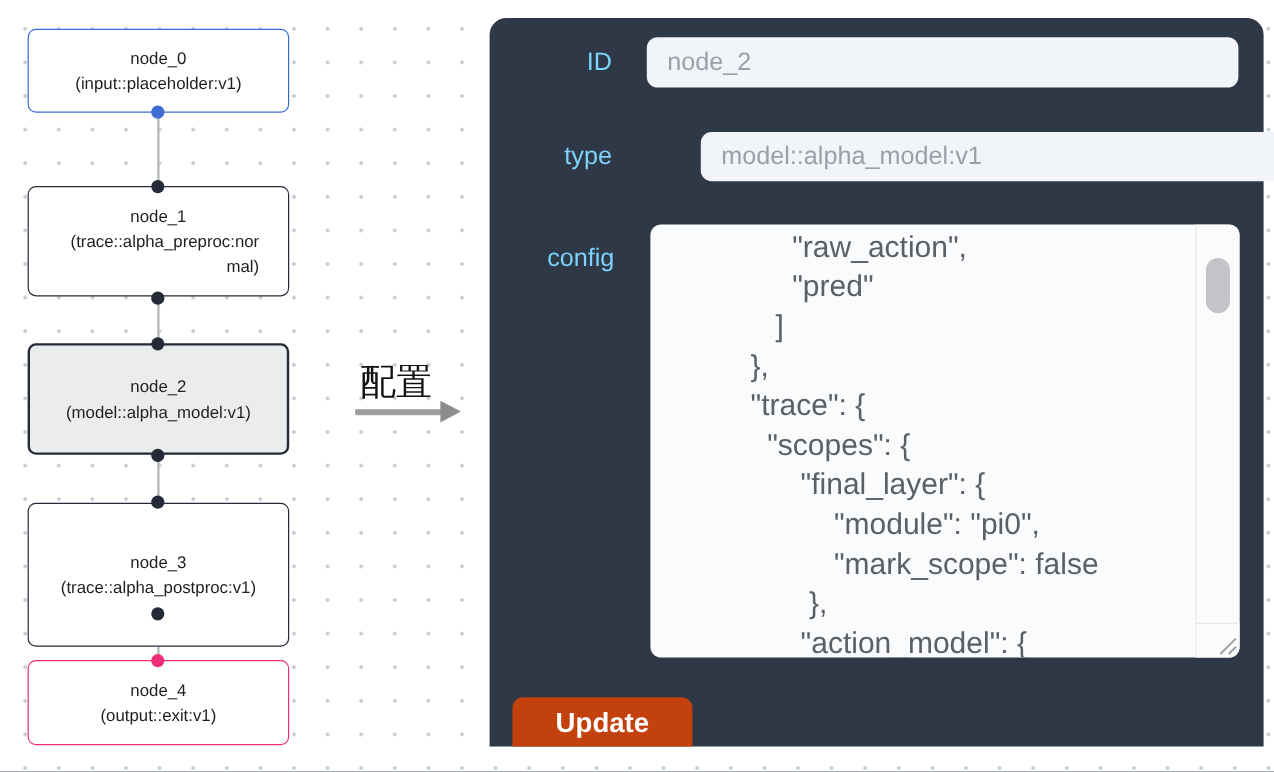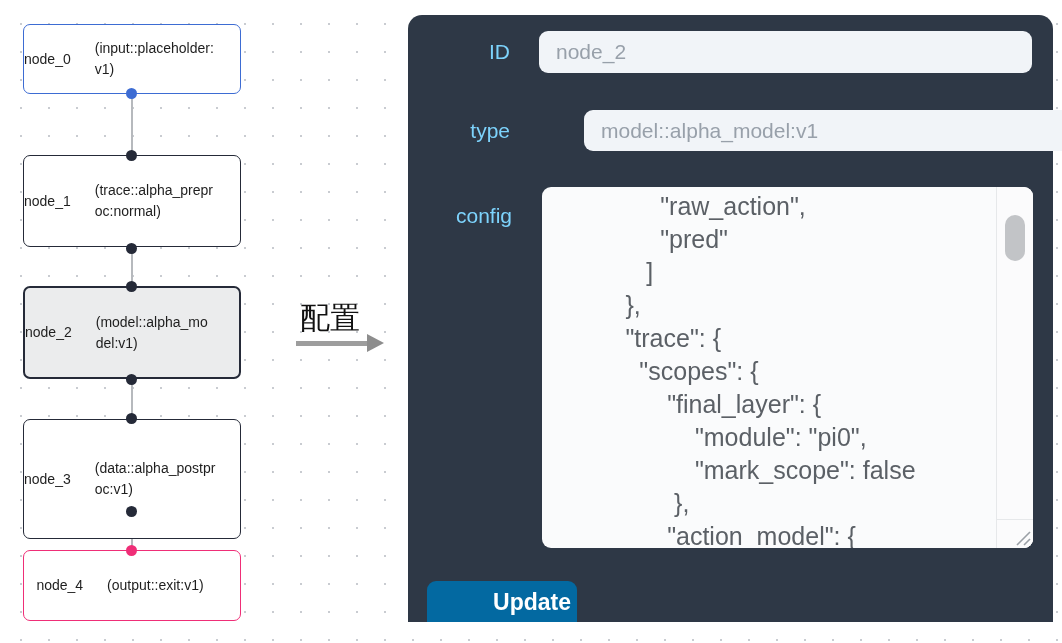--- a/index.html
+++ b/index.html
@@ -15,22 +15,22 @@
   }
 
   
   .flow-edge{
     position:absolute;left:131px;top:94px;width:2px;height:456px;
     background:#b6b9bd;
   }
   .node{
     position:absolute;left:23px;width:218px;box-sizing:border-box;
     background:#ffffff;border:1.5px solid #252a38;border-radius:7px;
-    display:flex;flex-direction:row;align-items:center;justify-content:center;
-    text-align:left;font-size:14px;line-height:21px;color:#1e1e1e;
+    display:flex;flex-direction:column;align-items:center;justify-content:center;
+    text-align:right;font-size:14px;line-height:21px;color:#1e1e1e;
   }
   .node .node-type{word-break:break-all;padding:0 24px;}
   .node-input   {top:24px;height:70px;border-color:#3d6cd3;}
   .node-default1{top:155px;height:92px;}
   .node-selected{top:286px;height:93px;background:#ebeced;border-width:2.5px;}
   .node-default2{top:419px;height:120px;}
   .node-output  {top:550px;height:71px;border-color:#ef2e77;}
 
   .port{position:absolute;left:126px;width:11px;height:11px;border-radius:50%;background:#252a38;}
   .port-blue{background:#3d6cd3;}
@@ -89,22 +89,22 @@
     position:absolute;right:8px;top:28px;width:20px;height:46px;
     border-radius:10px;background:#c2c4c7;
   }
   .resize-corner{
     position:absolute;right:0;bottom:0;width:36px;height:28px;
     border-top:1px solid #e6e8ea;background:#fbfbfc;
     display:flex;align-items:flex-end;justify-content:flex-end;
   }
   .update-button{
     position:absolute;left:19px;top:566px;width:150px;height:41px;
-    background:#0369a1;border:none;border-radius:9px 9px 0 0;
-    color:#ffffff;font-size:23px;font-weight:600;text-align:right;line-height:41px;
+    background:#c2410c;border:none;border-radius:9px 9px 0 0;
+    color:#ffffff;font-size:23px;font-weight:600;text-align:center;line-height:41px;
     font-family:"Liberation Sans",sans-serif;cursor:pointer;
   }
 </style>
 </head>
 <body>
 
 <div class="flow-edge"></div>
 
 <div class="node node-input">
   <div>node_0</div>
@@ -113,21 +113,21 @@
 <div class="node node-default1">
   <div>node_1</div>
   <div class="node-type">(trace::alpha_preproc:normal)</div>
 </div>
 <div class="node node-selected">
   <div>node_2</div>
   <div class="node-type">(model::alpha_model:v1)</div>
 </div>
 <div class="node node-default2">
   <div>node_3</div>
-  <div class="node-type">(data::alpha_postproc:v1)</div>
+  <div class="node-type">(trace::alpha_postproc:v1)</div>
 </div>
 <div class="node node-output">
   <div>node_4</div>
   <div class="node-type">(output::exit:v1)</div>
 </div>
 
 <div class="port port-blue" style="top:88px;"></div>
 <div class="port" style="top:150px;"></div>
 <div class="port" style="top:243px;"></div>
 <div class="port" style="top:281px;"></div>

